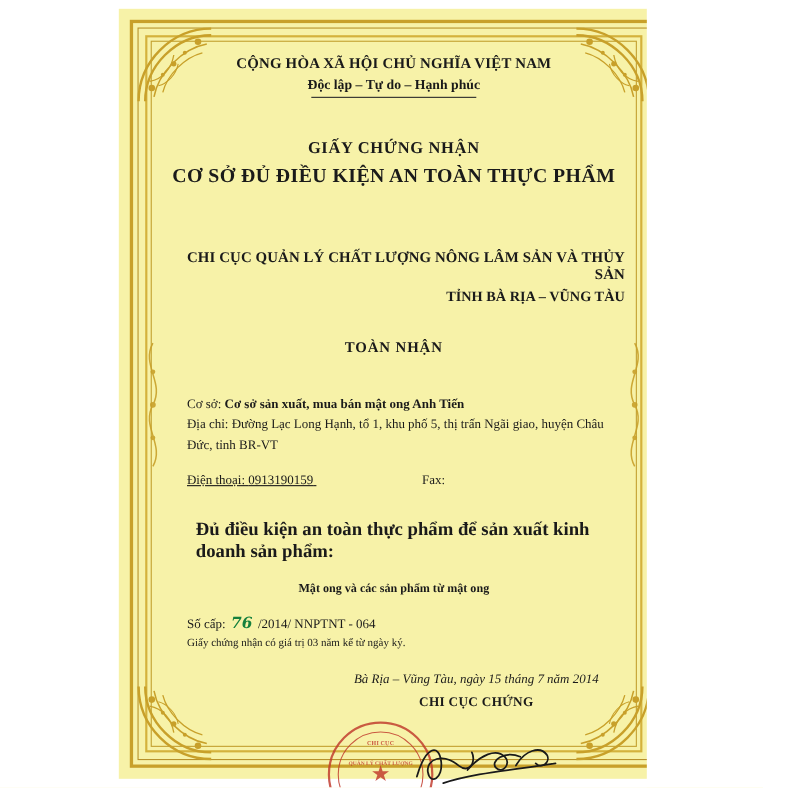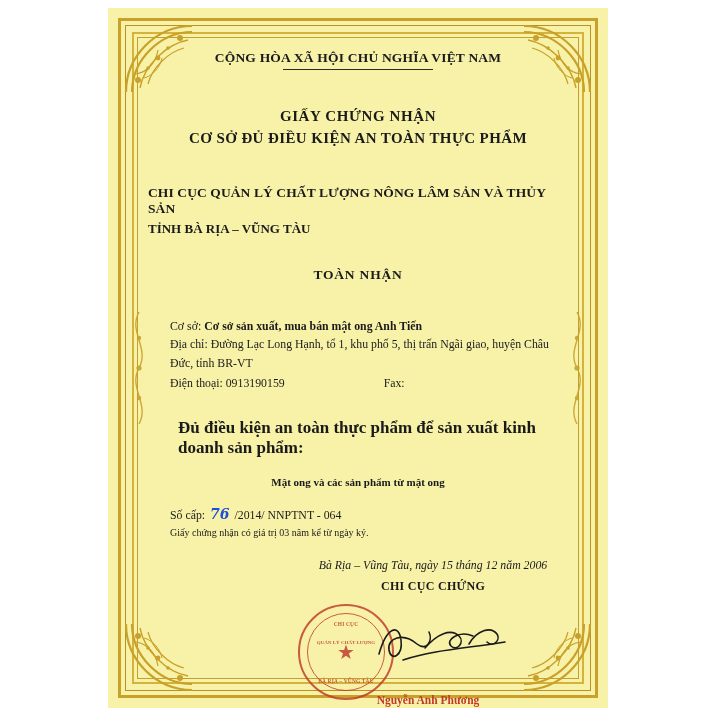--- a/index.html
+++ b/index.html
@@ -6,21 +6,21 @@
     margin: 0;
     padding: 0;
     width: 716px;
     height: 716px;
     background: #ffffff;
     font-family: "Liberation Serif", serif;
   }
 
   #page {
     position: relative;
-    width: 716px;
+    width: 588px;
     height: 716px;
     background: #ffffff;
     overflow: hidden;
   }
 
   
   .cert {
     position: absolute;
     left: 108px;
     top: 8px;
@@ -113,35 +113,35 @@
 
   .cert-title {
     text-align: center;
     font-size: 15px;
     font-weight: bold;
     letter-spacing: .6px;
     margin-top: 38px;
   }
   .cert-title-2 {
     text-align: center;
-    font-size: 15px;
+    font-size: 18px;
     font-weight: bold;
     letter-spacing: .4px;
     margin-top: 5px;
   }
 
   .issuer-1 {
-    text-align: left;
+    text-align: right;
     font-size: 13.5px;
     font-weight: bold;
-    margin-top: 38px;
+    margin-top: 56px;
     letter-spacing: .1px;
   }
   .issuer-2 {
-    text-align: left;
+    text-align: right;
     font-size: 13px;
     font-weight: bold;
     margin-top: 4px;
   }
 
   .certify-word {
     text-align: center;
     font-size: 13.5px;
     font-weight: bold;
     letter-spacing: .8px;
@@ -152,21 +152,22 @@
     margin-top: 34px;
     padding-left: 22px;
     padding-right: 8px;
     font-size: 11.8px;
     line-height: 1.55;
   }
   .body-block .lbl { font-weight: normal; }
   .body-block .val { font-weight: bold; }
 
   .row-phone {
-    margin-top: 2px;
+    margin-top: 14px;
+    text-decoration: underline;
   }
   .row-phone .fax {
     display: inline-block;
     margin-left: 96px;
   }
 
   .eligible {
     margin-top: 26px;
     padding-left: 30px;
     font-size: 17px;
@@ -182,21 +183,21 @@
   .numbering {
     margin-top: 18px;
     padding-left: 22px;
     font-size: 11.8px;
   }
   .handwritten-num {
     font-family: "DejaVu Serif", serif;
     font-style: italic;
     font-weight: bold;
     font-size: 14px;
-    color: #1d4ed8;
+    color: #15803d;
     padding: 0 2px;
   }
   .validity {
     margin-top: 4px;
     padding-left: 22px;
     font-size: 10px;
   }
 
   .place-date {
     margin-top: 20px;
@@ -399,20 +400,21 @@
           <circle cx="15" cy="30" r="2.2"></circle>
           <circle cx="15" cy="60" r="2.6"></circle>
           <circle cx="15" cy="90" r="2.2"></circle>
         </g>
       </svg>
     </div>
 
     <div class="content">
 
       <div class="national-title">CỘNG HÒA XÃ HỘI CHỦ NGHĨA VIỆT NAM</div>
+      <div class="national-motto">Độc lập – Tự do – Hạnh phúc</div>
       <div class="motto-rule"></div>
 
       <div class="cert-title">GIẤY CHỨNG NHẬN</div>
       <div class="cert-title-2">CƠ SỞ ĐỦ ĐIỀU KIỆN AN TOÀN THỰC PHẨM</div>
 
       <div class="issuer-1">CHI CỤC QUẢN LÝ CHẤT LƯỢNG NÔNG LÂM SẢN VÀ THỦY SẢN</div>
       <div class="issuer-2">TỈNH BÀ RỊA – VŨNG TÀU</div>
 
       <div class="certify-word">TOÀN NHẬN</div>
 
@@ -438,21 +440,21 @@
       <div class="product">Mật ong và các sản phẩm từ mật ong</div>
 
       <div class="numbering">
         <span>Số cấp:</span>
         <span class="handwritten-num">76</span>
         <span>/2014/ NNPTNT - 064</span>
       </div>
 
       <div class="validity">Giấy chứng nhận có giá trị 03 năm kể từ ngày ký.</div>
 
-      <div class="place-date">Bà Rịa – Vũng Tàu, ngày 15 tháng 12 năm 2006</div>
+      <div class="place-date">Bà Rịa – Vũng Tàu, ngày 15 tháng 7 năm 2014</div>
 
       <div class="signer-role">CHI CỤC CHỨNG</div>
 
       <div class="sign-area">
 
         <div class="seal">
           <div class="seal-inner"></div>
           <div class="seal-text-top">CHI CỤC</div>
           <div class="seal-text-mid">QUẢN LÝ CHẤT LƯỢNG</div>
           <div class="seal-star">★</div>

